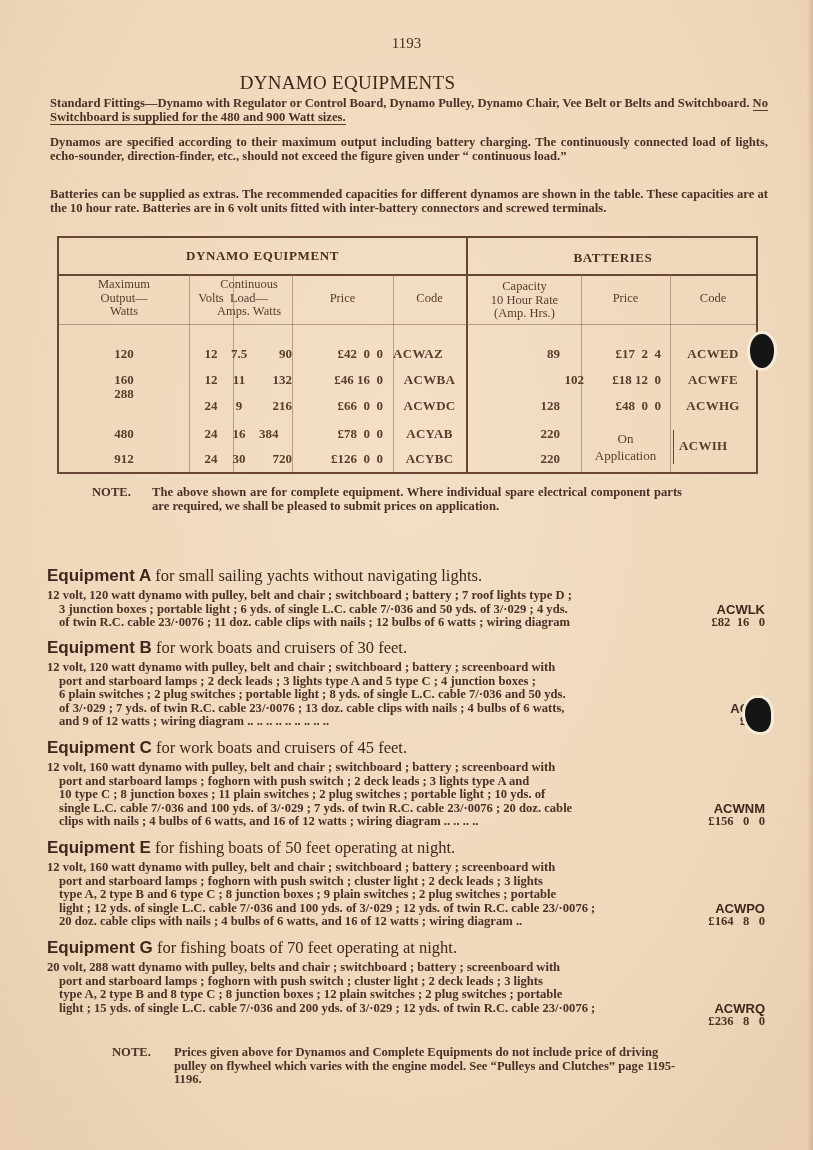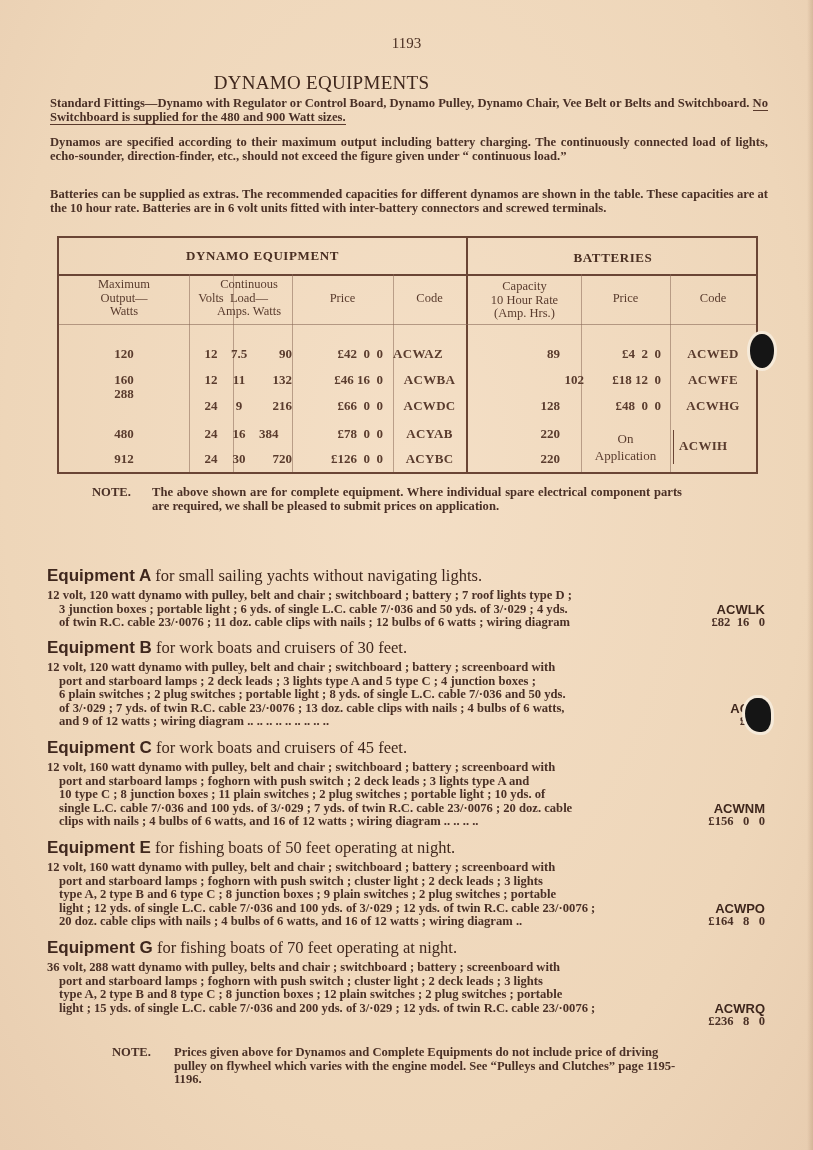--- a/index.html
+++ b/index.html
@@ -5,21 +5,21 @@
   html, body { margin:0; padding:0; }
   body {
     width:813px; height:1150px; overflow:hidden; position:relative;
     background:#f0d9bd;
     color:#4a2f22;
     font-family:"Liberation Serif", "DejaVu Serif", serif;
   }
   .page { position:absolute; left:0; top:0; width:813px; height:1150px;
     background: radial-gradient(ellipse at 50% 40%, #f4dfc6 0%, #eed6b9 70%, #e8cdb0 100%); }
   .pnum { position:absolute; top:35px; left:0; width:813px; text-align:center; font-size:15px; }
-  .title { position:absolute; top:72px; left:0; width:643px; text-align:center; font-size:19px; letter-spacing:0.3px; color:#3f271d; }
+  .title { position:absolute; top:72px; left:0; width:643px; text-align:center; font-size:19px; letter-spacing:0.3px; color:#3f271d;padding-left:26px; }
   .para { position:absolute; left:50px; width:718px; font-size:12.6px; font-weight:bold; line-height:13.5px; text-align:justify; text-align-last:auto; color:#4a3026; }
   .para .u { border-bottom:1px solid #5a3a2c; }
   .p1 { top:97px; }
   .p2 { top:136px; }
   .p3 { top:188px; }
 
   
   .tbl { position:absolute; left:57px; top:236px; width:701px; height:238px; border:2.5px solid #6a4535; box-sizing:border-box; }
   .tbl .vsplit { position:absolute; left:407px; top:0; bottom:0; width:2px; background:#6a4535; }
   .tbl .hline { position:absolute; left:0; right:0; top:36px; height:2px; background:#6a4535; }
@@ -99,21 +99,21 @@
     <div class="th" style="left:611px;width:86px;top:54px">Code</div>
 
     <div id="rows">
         <div class="td" style="left: 0px; width: 130px; top: 108px; text-align: center;">120</div>
         <div class="td" style="left: 130px; width: 44px; top: 108px; text-align: center;">12</div>
         <div class="td" style="left: 150px; width: 60px; top: 108px; text-align: center;">7.5</div>
         <div class="td" style="left: 200px; width: 33px; top: 108px; text-align: right;">90</div>
         <div class="td" style="left: 240px; width: 84px; top: 108px; text-align: right; white-space: pre;">£42  0  0</div>
         <div class="td code" style="left: 334px; width: 49px; top: 108px; text-align: left;">ACWAZ</div>
         <div class="td" style="left: 409px; width: 92px; top: 108px; text-align: right;">89</div>
-        <div class="td" style="left: 522px; width: 80px; top: 108px; text-align: right; white-space: pre;">£4  2  0</div>
+        <div class="td" style="left: 522px; width: 80px; top: 108px; text-align: right; white-space: pre;">£17  2  4</div>
         <div class="td code" style="left: 611px; width: 86px; top: 108px; text-align: center;">ACWED</div>
         <div class="td" style="left: 0px; width: 130px; top: 134px; text-align: center;">160</div>
         <div class="td" style="left: 130px; width: 44px; top: 134px; text-align: center;">12</div>
         <div class="td" style="left: 150px; width: 60px; top: 134px; text-align: center;">11</div>
         <div class="td" style="left: 200px; width: 33px; top: 134px; text-align: right;">132</div>
         <div class="td" style="left: 240px; width: 84px; top: 134px; text-align: right; white-space: pre;">£46 16  0</div>
         <div class="td code" style="left: 334px; width: 73px; top: 134px; text-align: center;">ACWBA</div>
         <div class="td" style="left: 409px; width: 92px; top: 134px; text-align: right; margin-left: 24px;">102</div>
         <div class="td" style="left: 522px; width: 80px; top: 134px; text-align: right; white-space: pre;">£18 12  0</div>
         <div class="td code" style="left: 611px; width: 86px; top: 134px; text-align: center;">ACWFE</div>
@@ -203,21 +203,21 @@
           <div class="line ind">type A, 2 type B and 6 type C ; 8 junction boxes ; 9 plain switches ; 2 plug switches ; portable</div>
           <div class="line ind">light ; 12 yds. of single L.C. cable 7/·036 and 100 yds. of 3/·029 ; 12 yds. of twin R.C. cable 23/·0076 ;</div>
           <div class="line ind">20 doz. cable clips with nails ; 4 bulbs of 6 watts, and 16 of 12 watts ; wiring diagram      ..</div>
           <span class="code2" style="top: 40.8px;">ACWPO</span>
           <span class="price" style="top: 54.4px; white-space: pre;">£164   8   0</span>
         </div>
       </div>
       <div class="eq" style="top: 938px;">
         <div class="head"><span class="nm">Equipment G</span> <span>for fishing boats of 70 feet operating at night.</span></div>
         <div class="body">
-          <div class="line">36 volt, 288 watt dynamo with pulley, belts and chair ; switchboard ; battery ; screenboard with</div>
+          <div class="line">20 volt, 288 watt dynamo with pulley, belts and chair ; switchboard ; battery ; screenboard with</div>
           <div class="line ind">port and starboard lamps ; foghorn with push switch ; cluster light ; 2 deck leads ; 3 lights</div>
           <div class="line ind">type A, 2 type B and 8 type C ; 8 junction boxes ; 12 plain switches ; 2 plug switches ; portable</div>
           <div class="line ind">light ; 15 yds. of single L.C. cable 7/·036 and 200 yds. of 3/·029 ; 12 yds. of twin R.C. cable 23/·0076 ;</div>
           <span class="code2" style="top: 40.8px;">ACWRQ</span>
           <span class="price" style="top: 54.4px; white-space: pre;">£236   8   0</span>
         </div>
       </div>
     </div>
 
   <div class="note2">

